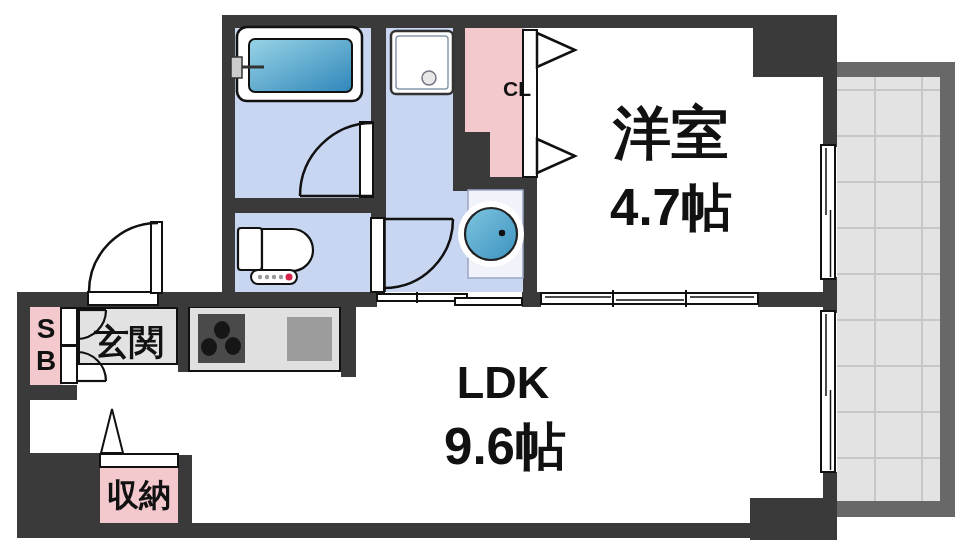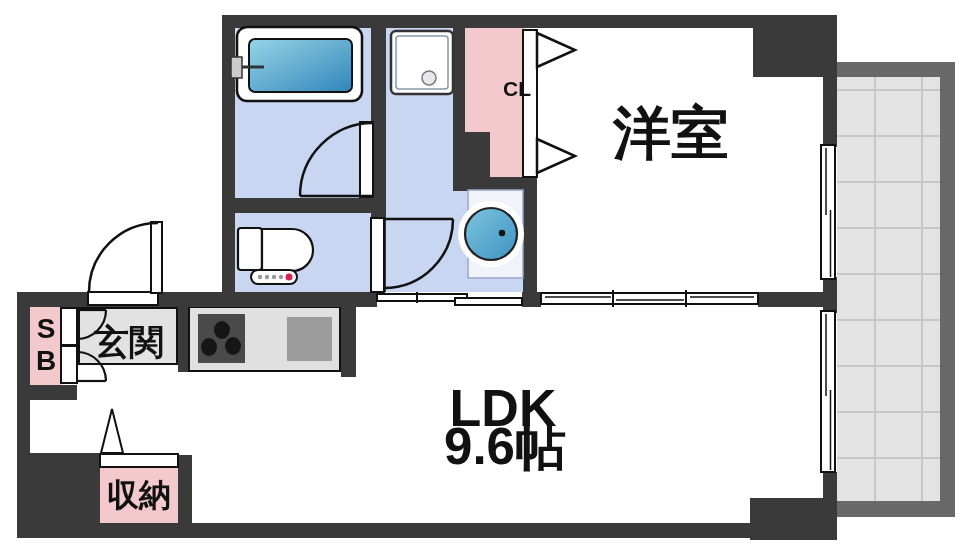--- a/index.html
+++ b/index.html
@@ -182,21 +182,22 @@
 
     <g fill="#161616">
       <ellipse cx="222" cy="330" rx="8" ry="9"></ellipse>
       <ellipse cx="209" cy="347" rx="8" ry="9"></ellipse>
       <ellipse cx="233" cy="346" rx="8" ry="9"></ellipse>
     </g>
   </svg>
 
   <div class="label" style="left:497px;top:88px;font-size:21px;margin-left:20px;">CL</div>
   <div class="label" style="left:671px;top:133px;font-size:58px;">洋室</div>
-  <div class="label" style="left:503px;top:382px;font-size:52px;margin-top:26px;">LDK</div>
+  <div class="label" style="left:671px;top:207px;font-size:51px;">4.7帖</div>
+  <div class="label" style="left:503px;top:382px;font-size:45px;">LDK</div>
   <div class="label" style="left:505px;top:446px;font-size:51px;">9.6帖</div>
   <div class="label" style="left:129px;top:341px;font-size:35px;">玄関</div>
   <div class="label" style="left:139px;top:495px;font-size:32px;">収納</div>
   <div class="label" style="left:46px;top:345px;font-size:28px;text-align:center;">
     <div style="line-height:32px;">S</div>
     <div style="line-height:32px;">B</div>
   </div>
 
 </div>
 

